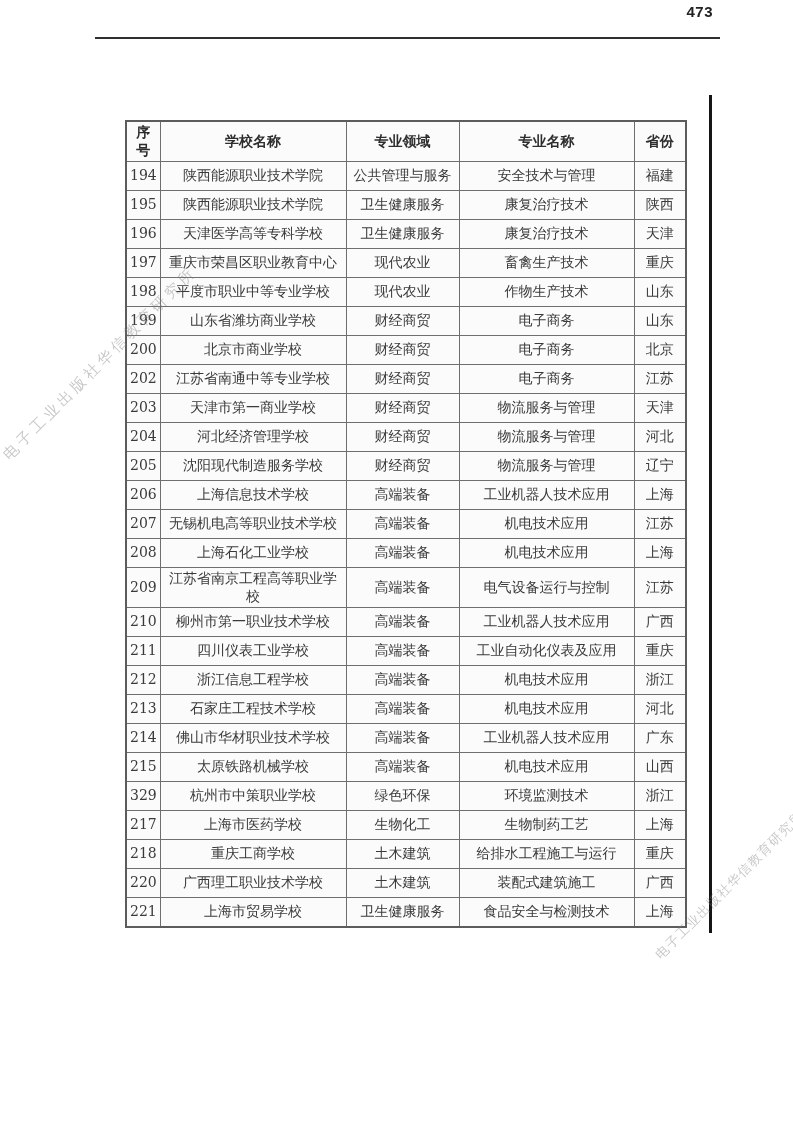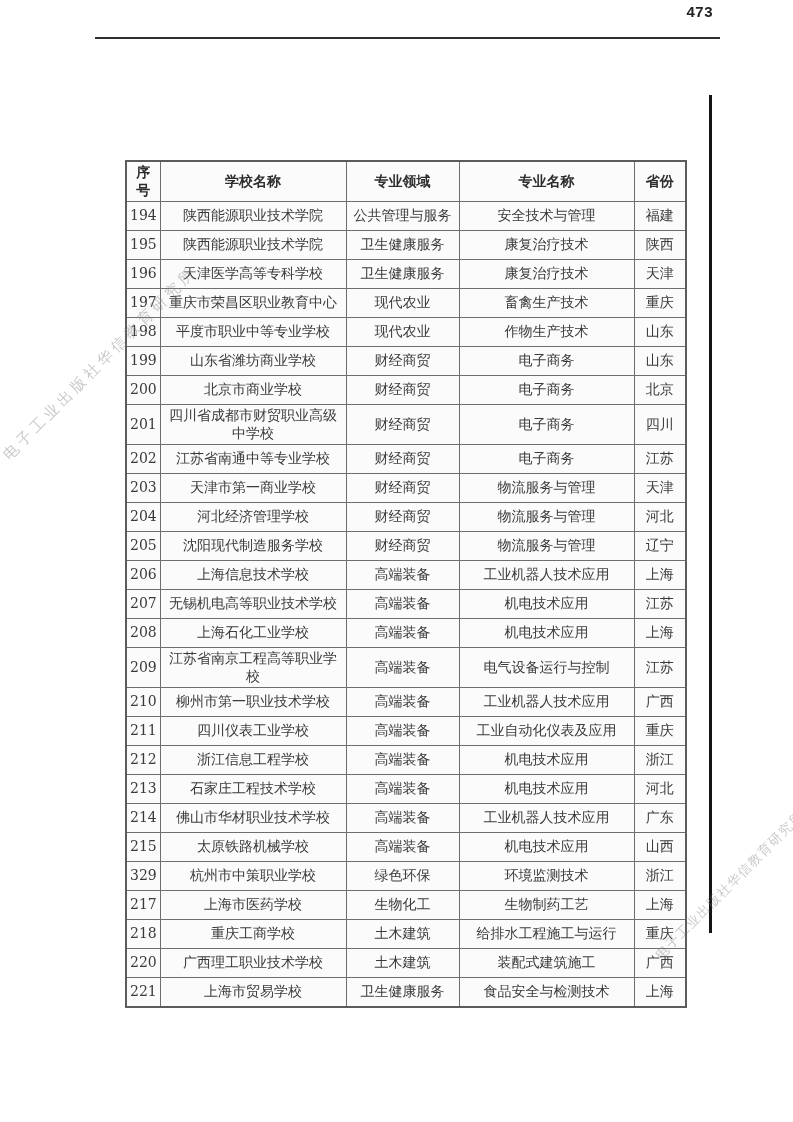--- a/index.html
+++ b/index.html
@@ -39,21 +39,20 @@
     top: 95px;
     width: 3px;
     height: 838px;
     background: #151515;
   }
   .table-wrap {
     position: absolute;
     left: 125px;
     top: 120px;
     width: 570px;
-    margin-top: 40px;
   }
   table {
     border-collapse: collapse;
     width: 560px;
     table-layout: fixed;
     background: #fbfbfb;
   }
   th, td {
     border: 1px solid #6e6e6e;
     text-align: center;
@@ -172,27 +171,20 @@
             <td>山东</td>
           </tr>
           <tr>
             <td>200</td>
             <td>北京市商业学校</td>
             <td>财经商贸</td>
             <td>电子商务</td>
             <td>北京</td>
           </tr>
           <tr>
-            <td>201</td>
-            <td>四川省成都市财贸职业高级中学校</td>
-            <td>财经商贸</td>
-            <td>电子商务</td>
-            <td>四川</td>
-          </tr>
-          <tr>
             <td>202</td>
             <td>江苏省南通中等专业学校</td>
             <td>财经商贸</td>
             <td>电子商务</td>
             <td>江苏</td>
           </tr>
           <tr>
             <td>203</td>
             <td>天津市第一商业学校</td>
             <td>财经商贸</td>

